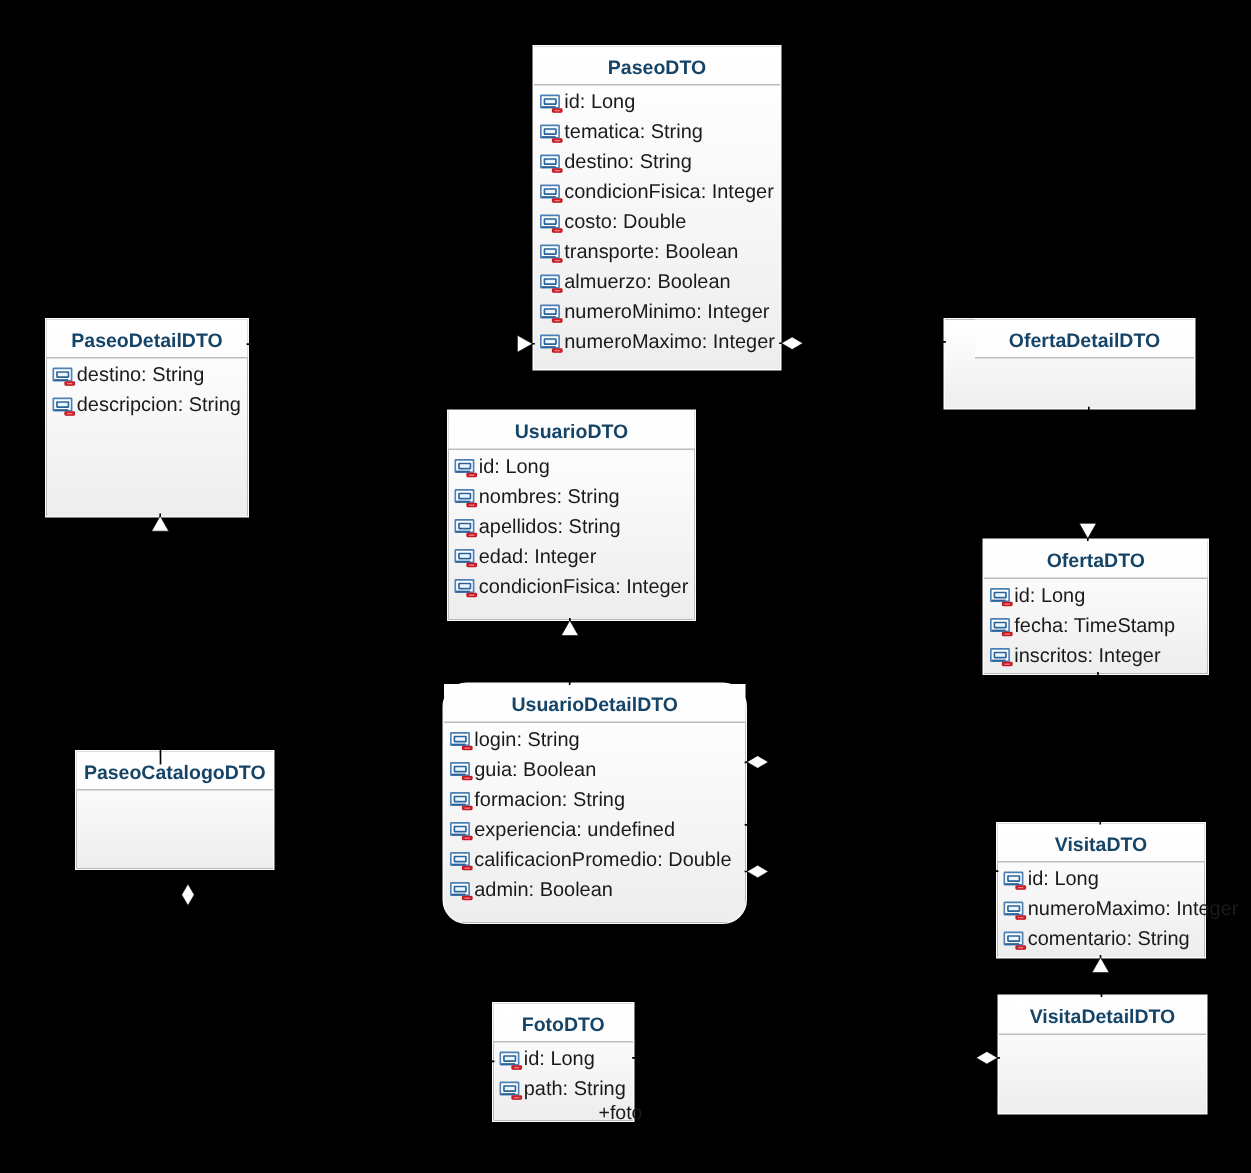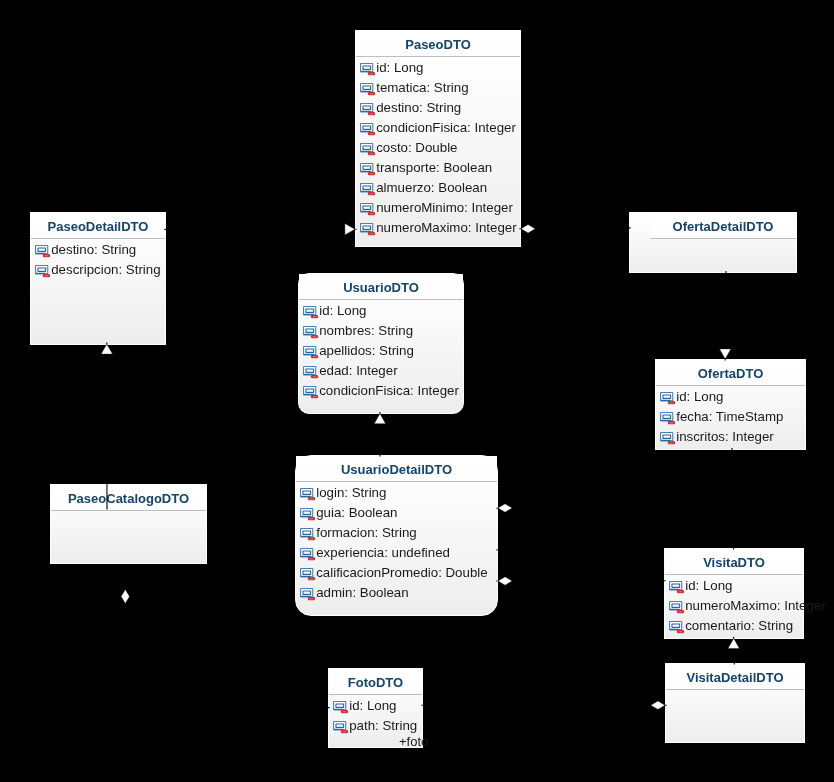--- a/index.html
+++ b/index.html
@@ -151,21 +151,21 @@
             <path d="M1.1 8.35 H10.5" stroke="#2c6398" stroke-width="1.2" fill="none" stroke-linecap="butt"></path>
             <rect x="2.95" y="3.0" width="7.7" height="3.4" rx="0.2" fill="#eaf4fd" stroke="#2a6399" stroke-width="1.1"></rect>
             <rect x="3.9" y="3.95" width="5.8" height="1.5" fill="#eef7fe"></rect>
             <rect x="8.3" y="9.6" width="6.4" height="2.2" rx="0.55" fill="#d8252c" stroke="#bf1822" stroke-width="0.8"></rect>
             <rect x="9.8" y="10.45" width="3.4" height="0.7" fill="#ef9598"></rect>
           </svg>
           <span class="attr-label">descripcion: String</span>
         </div>
       </div>
     </div>
-    <div class="uml-class" style="left: 298px; top: 273px; width: 166px; height: 141px; border-radius: 11px;">
+    <div class="uml-class" style="left: 298px; top: 273px; width: 166px; height: 141px;">
       <div class="uml-title">UsuarioDTO</div>
       <div class="uml-attrs">
         <div class="attr-row">
           <svg class="attr-icon" viewBox="0 0 15.2 12.2">
             <rect x="0.55" y="0.55" width="12.2" height="8.3" rx="0.4" fill="#ffffff" stroke="#4a80b6" stroke-width="1.1"></rect>
             <path d="M1.1 8.35 H10.5" stroke="#2c6398" stroke-width="1.2" fill="none" stroke-linecap="butt"></path>
             <rect x="2.95" y="3.0" width="7.7" height="3.4" rx="0.2" fill="#eaf4fd" stroke="#2a6399" stroke-width="1.1"></rect>
             <rect x="3.9" y="3.95" width="5.8" height="1.5" fill="#eef7fe"></rect>
             <rect x="8.3" y="9.6" width="6.4" height="2.2" rx="0.55" fill="#d8252c" stroke="#bf1822" stroke-width="0.8"></rect>
             <rect x="9.8" y="10.45" width="3.4" height="0.7" fill="#ef9598"></rect>
@@ -324,21 +324,21 @@
             <path d="M1.1 8.35 H10.5" stroke="#2c6398" stroke-width="1.2" fill="none" stroke-linecap="butt"></path>
             <rect x="2.95" y="3.0" width="7.7" height="3.4" rx="0.2" fill="#eaf4fd" stroke="#2a6399" stroke-width="1.1"></rect>
             <rect x="3.9" y="3.95" width="5.8" height="1.5" fill="#eef7fe"></rect>
             <rect x="8.3" y="9.6" width="6.4" height="2.2" rx="0.55" fill="#d8252c" stroke="#bf1822" stroke-width="0.8"></rect>
             <rect x="9.8" y="10.45" width="3.4" height="0.7" fill="#ef9598"></rect>
           </svg>
           <span class="attr-label">inscritos: Integer</span>
         </div>
       </div>
     </div>
-    <div class="uml-class" style="left: 50px; top: 484px; width: 157px; height: 80px;">
+    <div class="uml-class" style="left: 50px; top: 500px; width: 133px; height: 80px;">
       <div class="uml-title">PaseoCatalogoDTO</div>
       <div class="uml-attrs"></div>
     </div>
     <div class="uml-class" style="left: 664px; top: 548px; width: 140px; height: 91px;">
       <div class="uml-title">VisitaDTO</div>
       <div class="uml-attrs">
         <div class="attr-row">
           <svg class="attr-icon" viewBox="0 0 15.2 12.2">
             <rect x="0.55" y="0.55" width="12.2" height="8.3" rx="0.4" fill="#ffffff" stroke="#4a80b6" stroke-width="1.1"></rect>
             <path d="M1.1 8.35 H10.5" stroke="#2c6398" stroke-width="1.2" fill="none" stroke-linecap="butt"></path>

